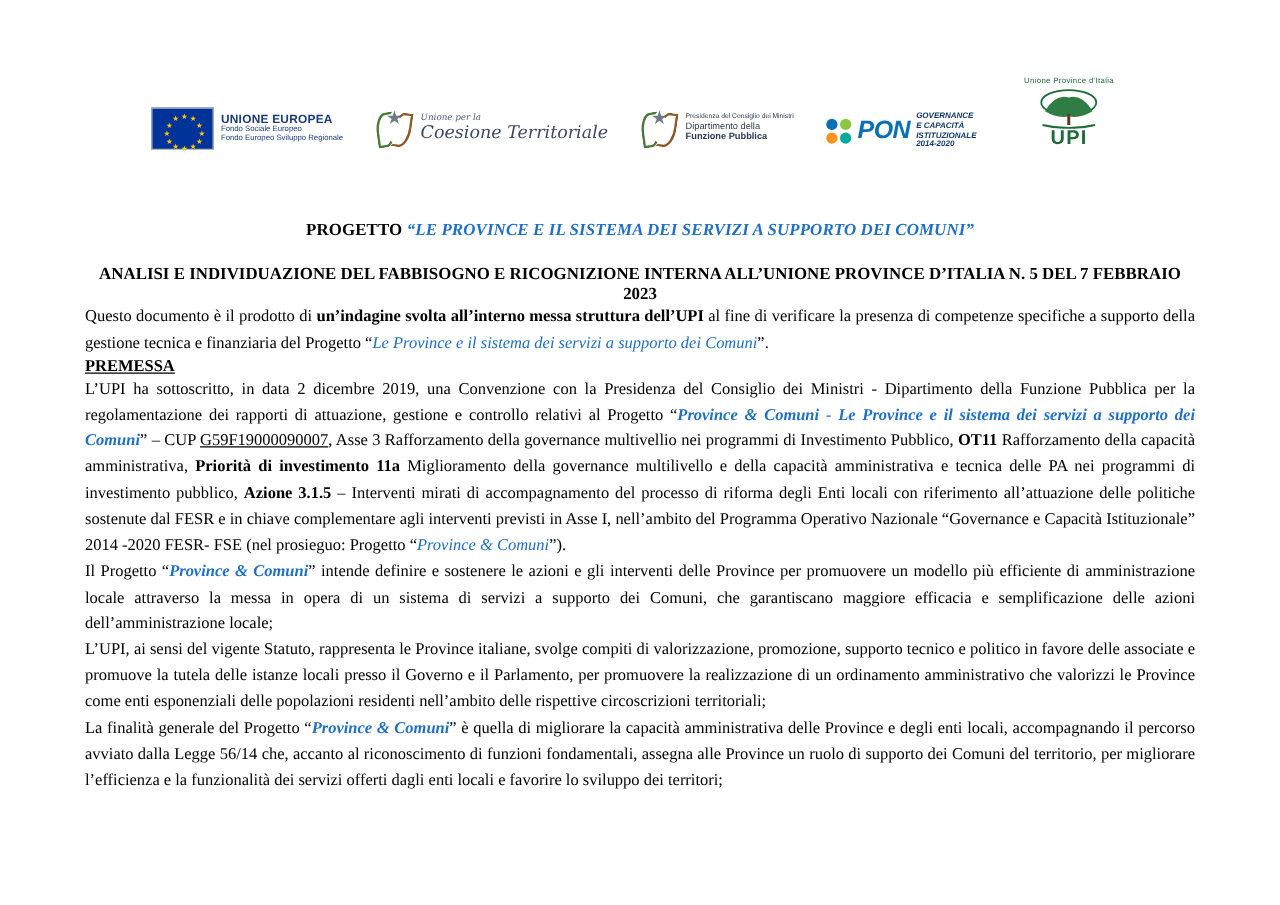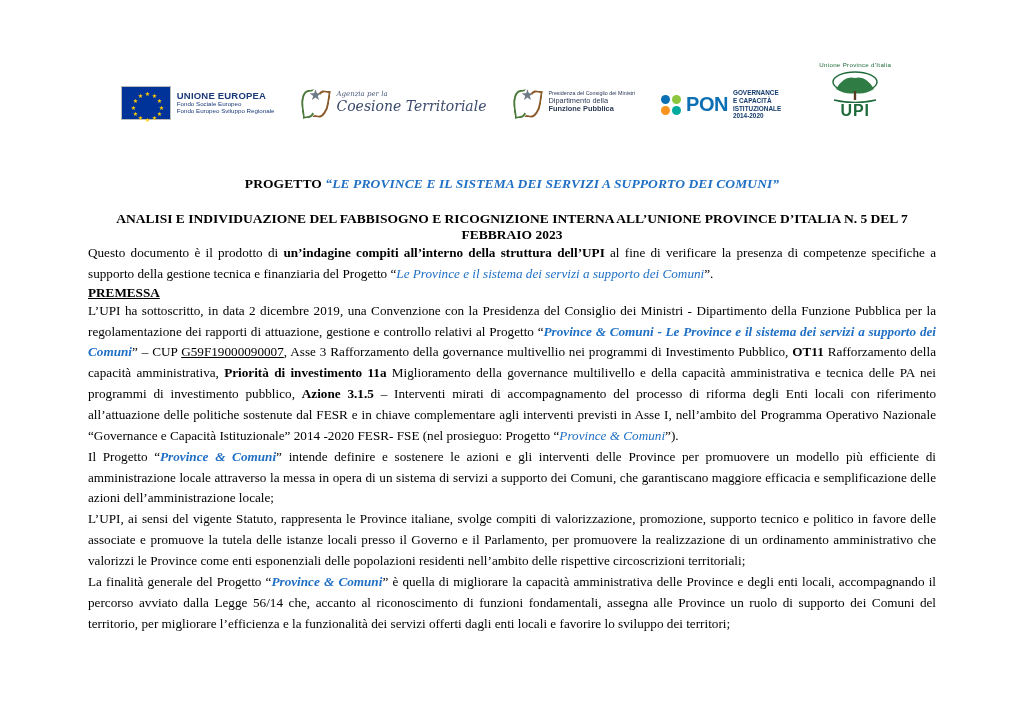--- a/index.html
+++ b/index.html
@@ -114,20 +114,21 @@
     font-size: 14px;
     color: #3b4a6b;
     font-weight: normal;
   }
 
   
   .pon {
     display: flex;
     align-items: center;
     gap: 5px;
+    font-style: italic;
   }
   .pon-dots {
     display: grid;
     grid-template-columns: 9px 9px;
     grid-template-rows: 9px 9px;
     gap: 2px;
   }
   .pon-dots span { border-radius: 50%; display:block; width:9px; height:9px;}
   .pon-word {
     font-family: "Liberation Sans", sans-serif;
@@ -165,21 +166,21 @@
     font-family: "Liberation Sans", sans-serif;
     font-weight: bold;
     font-size: 16px;
     color: #1f6a3a;
     letter-spacing: 1px;
     margin-top: -1px;
   }
 
   
   .doc {
-    padding: 0 88px;
+    padding: 0 68px;
     box-sizing: border-box;
   }
   .title-block {
     margin-top: 56px;
     text-align: center;
   }
   .title-line1 {
     font-size: 13.5px;
     font-weight: bold;
     letter-spacing: .1px;
@@ -252,21 +253,21 @@
       </div>
     </div>
 
     <div class="logo">
       <div class="emblem">
         <span class="star">★</span>
         <span class="wreath-l"></span>
         <span class="wreath-r"></span>
       </div>
       <div class="min-text script">
-        <div class="l1">Agenzia per la</div>
+        <div class="l1">Unione per la</div>
         <div class="l2">Coesione Territoriale</div>
       </div>
     </div>
 
     <div class="logo">
       <div class="emblem">
         <span class="star">★</span>
         <span class="wreath-l"></span>
         <span class="wreath-r"></span>
       </div>
@@ -311,21 +312,21 @@
   <div class="doc">
 
     <div class="title-block">
       <div class="title-line1">
         <span>PROGETTO </span><span class="quoted">“LE PROVINCE E IL SISTEMA DEI SERVIZI A SUPPORTO DEI COMUNI”</span>
       </div>
       <div class="title-line2">ANALISI E INDIVIDUAZIONE DEL FABBISOGNO E RICOGNIZIONE INTERNA ALL’UNIONE PROVINCE D’ITALIA N. 5 DEL 7 FEBBRAIO 2023</div>
     </div>
 
     <p class="para p-intro">
-      <span>Questo documento è il prodotto di </span><b>un’indagine compiti all’interno della struttura dell’UPI</b><span> al fine di verificare la presenza di competenze specifiche a supporto della gestione tecnica e finanziaria del Progetto “</span><span class="blue-it-reg">Le Province e il sistema dei servizi a supporto dei Comuni</span><span>”.</span>
+      <span>Questo documento è il prodotto di </span><b>un’indagine svolta all’interno messa struttura dell’UPI</b><span> al fine di verificare la presenza di competenze specifiche a supporto della gestione tecnica e finanziaria del Progetto “</span><span class="blue-it-reg">Le Province e il sistema dei servizi a supporto dei Comuni</span><span>”.</span>
     </p>
 
     <div class="premessa">PREMESSA</div>
 
     <p class="para p-1">
       <span>L’UPI ha sottoscritto, in data 2 dicembre 2019, una Convenzione con la Presidenza del Consiglio dei Ministri - Dipartimento della Funzione Pubblica per la regolamentazione dei rapporti di attuazione, gestione e controllo relativi al Progetto “</span><span class="blue-it">Province &amp; Comuni - Le Province e il sistema dei servizi a supporto dei Comuni</span><span>” – CUP </span><span class="bold-ul">G59F19000090007</span><span>, Asse 3 Rafforzamento della governance multivellio nei programmi di Investimento Pubblico, </span><b>OT11</b><span> Rafforzamento della capacità amministrativa, </span><b>Priorità di investimento 11a</b><span> Miglioramento della governance multilivello e della capacità amministrativa e tecnica delle PA nei programmi di investimento pubblico, </span><b>Azione 3.1.5</b><span> – Interventi mirati di accompagnamento del processo di riforma degli Enti locali con riferimento all’attuazione delle politiche sostenute dal FESR e in chiave complementare agli interventi previsti in Asse I, nell’ambito del Programma Operativo Nazionale “Governance e Capacità Istituzionale” 2014 -2020 FESR- FSE (nel prosieguo: Progetto “</span><span class="blue-it-reg">Province &amp; Comuni</span><span>”).</span>
     </p>
 
     <p class="para p-2">
       <span>Il Progetto “</span><span class="blue-it">Province &amp; Comuni</span><span>” intende definire e sostenere le azioni e gli interventi delle Province per promuovere un modello più efficiente di amministrazione locale attraverso la messa in opera di un sistema di servizi a supporto dei Comuni, che garantiscano maggiore efficacia e semplificazione delle azioni dell’amministrazione locale;</span>

